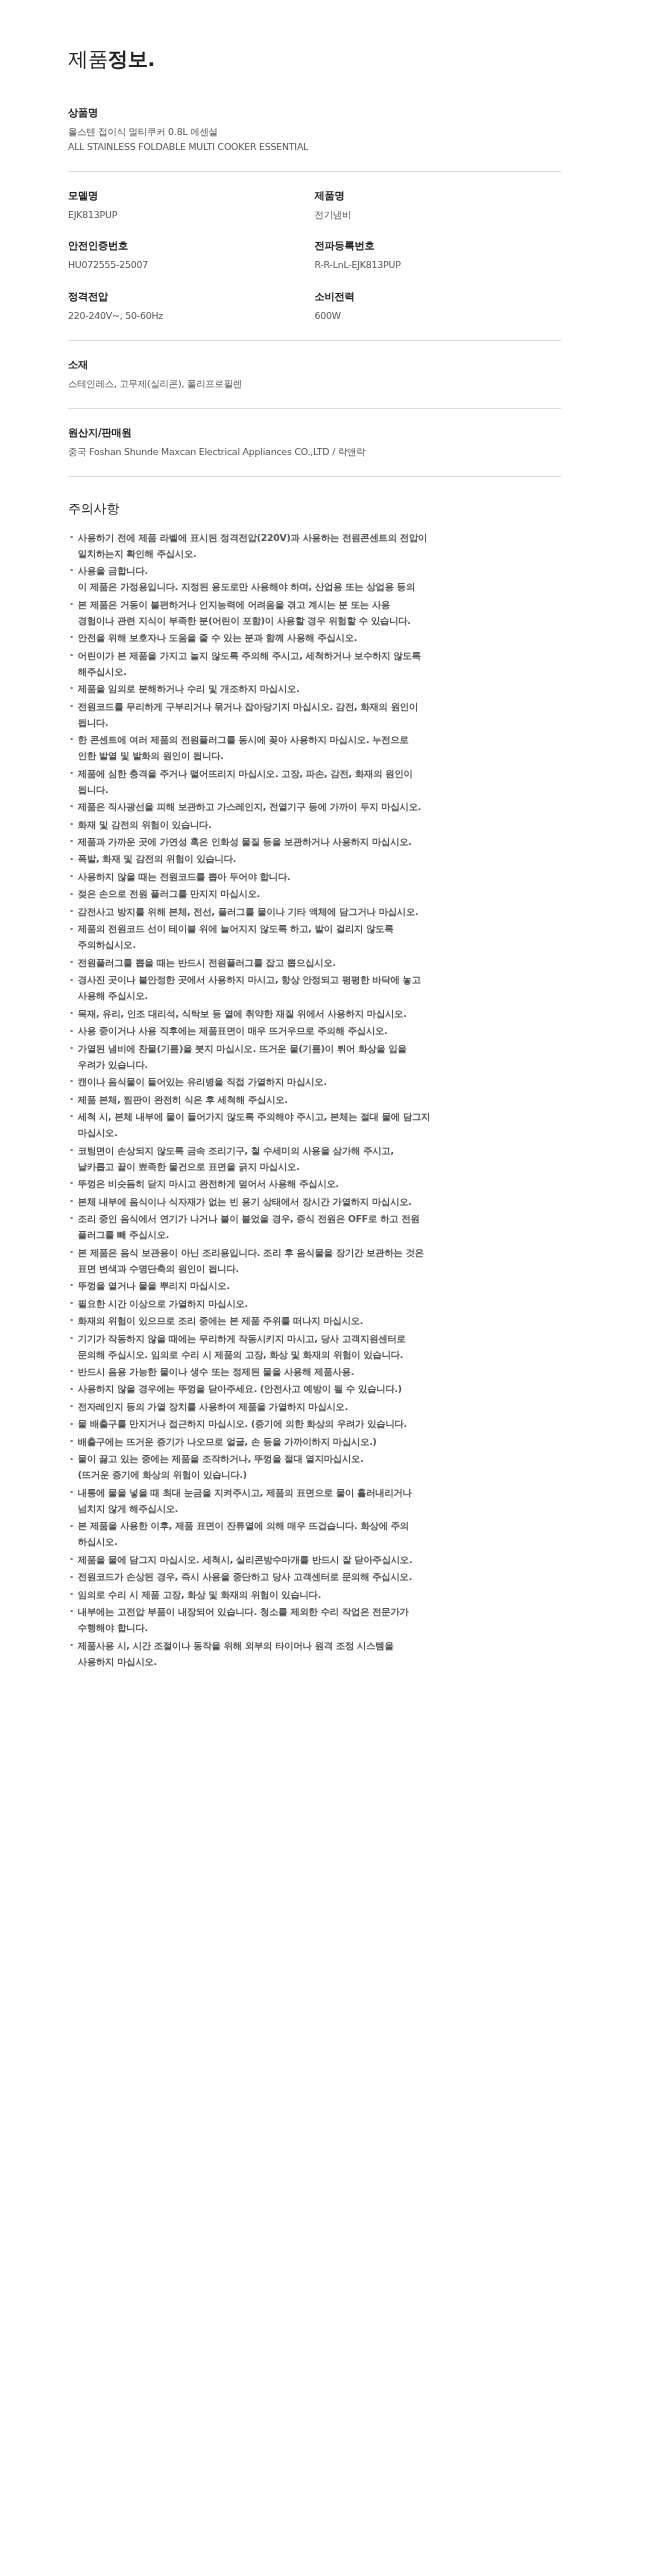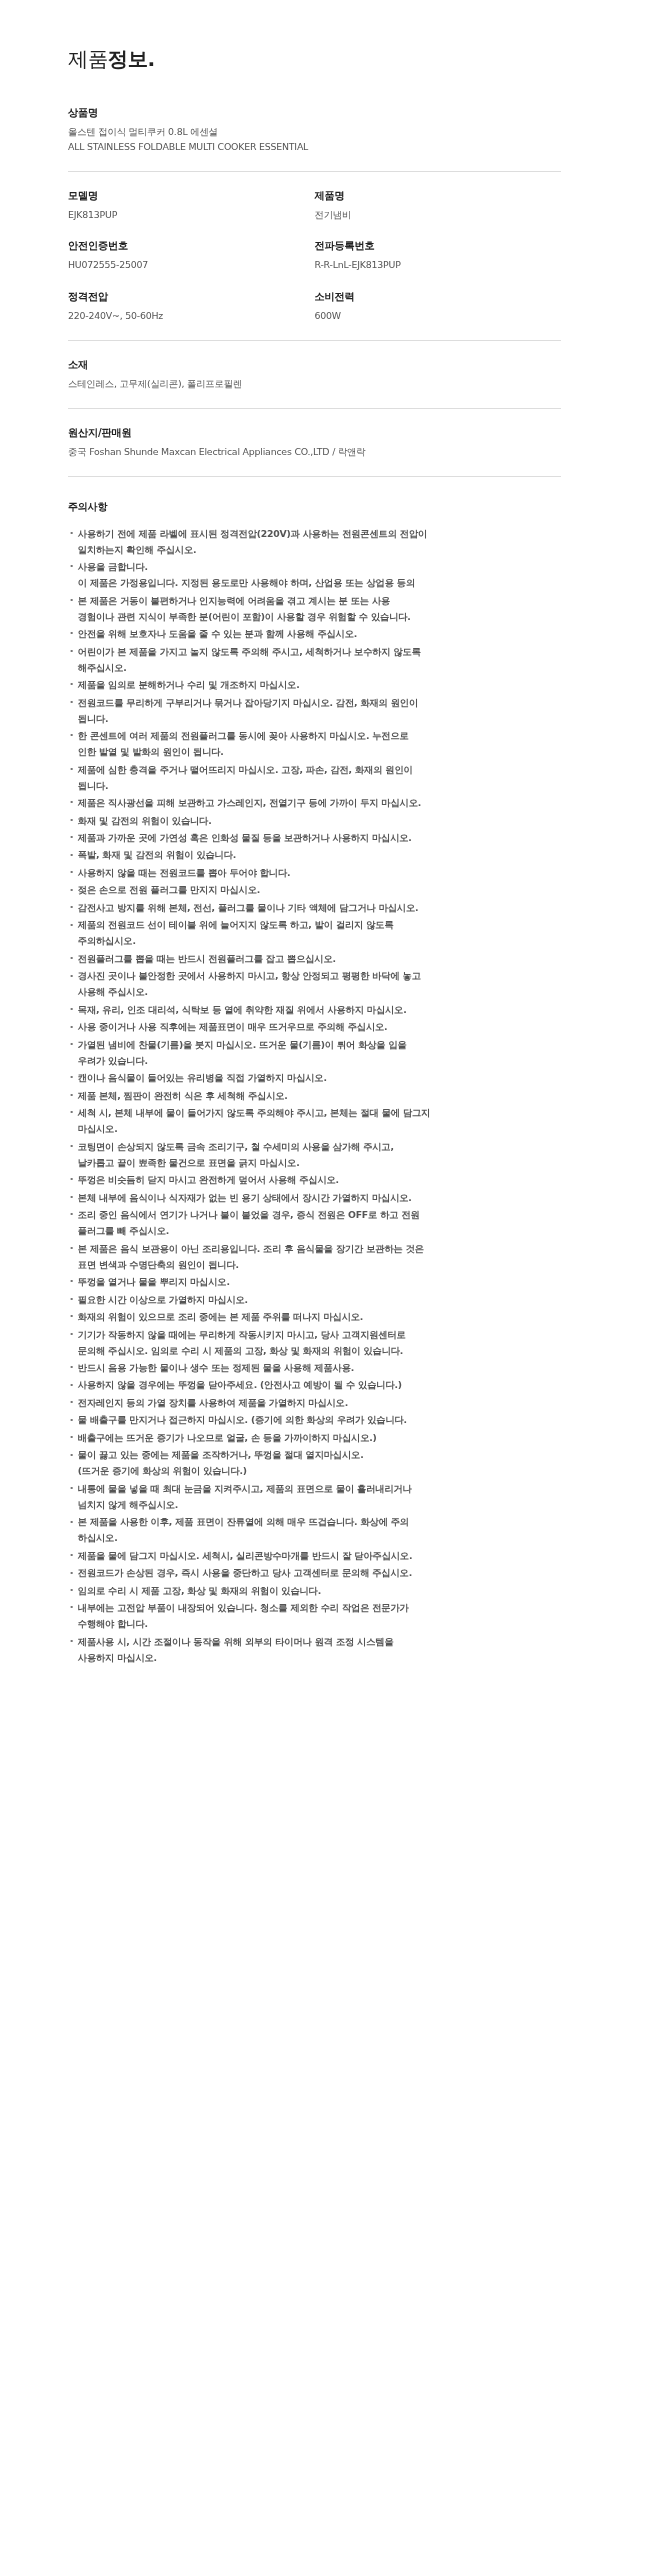--- a/index.html
+++ b/index.html
@@ -59,22 +59,22 @@
   }
 
   .divider {
     border: 0;
     border-top: 0.8px solid #dddddd;
     margin: 10.5px 0 16.6px 0;
   }
 
   
   .notice-title {
-    font-size: 10px;
-    font-weight: 700;
+    font-size: 13px;
+    font-weight: 400;
     color: #222222;
     margin: 22.6px 0 12px 0;
     letter-spacing: -0.2px;
   }
   ul.notice-list {
     list-style: none;
     margin: 0;
     padding: 0;
     font-weight: bold;
   }

